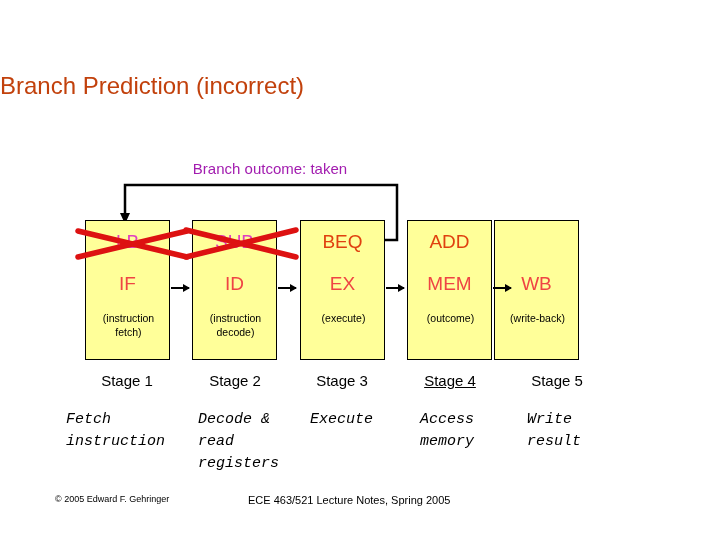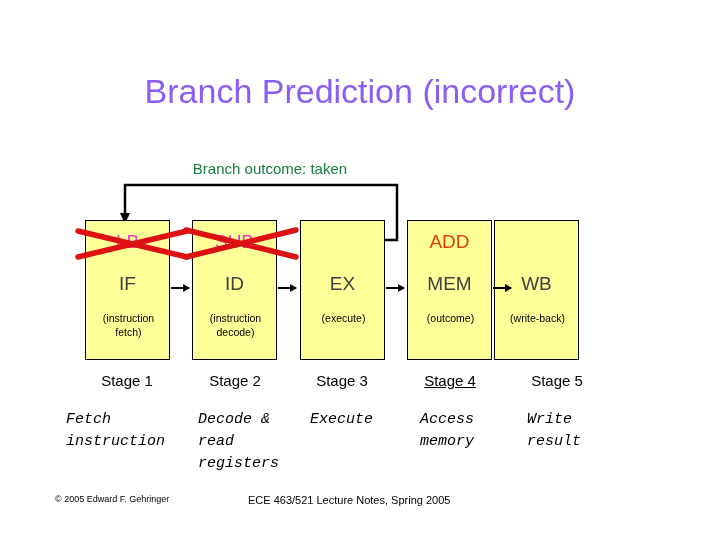--- a/index.html
+++ b/index.html
@@ -19,35 +19,35 @@
     height: 540px;
     background: #ffffff;
   }
 
   
   #title {
     position: absolute;
     left: 0;
     top: 72px;
     width: 720px;
-    text-align: center;
-    font-size: 34px;
-    color: #8b5cf6;
+    text-align: left;
+    font-size: 24px;
+    color: #c2410c;
     white-space: nowrap;
   }
 
   
   #branch-caption {
     position: absolute;
     left: 120px;
     top: 160px;
     width: 300px;
     text-align: center;
     font-size: 15px;
-    color: #15803d;
+    color: #a21caf;
     white-space: nowrap;
   }
 
   
   #branch-arrow-svg {
     position: absolute;
     left: 0;
     top: 0;
     width: 720px;
     height: 540px;
@@ -76,21 +76,21 @@
   .instr-cancelled { color: #e040c0; }
   .instr-live      { color: #e0400f; }
 
   .stage-abbrev {
     position: absolute;
     top: 52px;
     left: 0;
     width: 100%;
     text-align: center;
     font-size: 19px;
-    color: #404040;
+    color: #ef4444;
   }
   .stage-desc {
     position: absolute;
     top: 90px;
     left: 4px;
     width: 77px;
     text-align: center;
     font-size: 10.5px;
     line-height: 14px;
     color: #000000;
@@ -186,20 +186,21 @@
     <div class="stage-desc">(instruction fetch)</div>
   </div>
 
   <div class="stage-box" style="left:192px;">
     <div class="instr-label instr-cancelled">SUB</div>
     <div class="stage-abbrev">ID</div>
     <div class="stage-desc">(instruction decode)</div>
   </div>
 
   <div class="stage-box" style="left:300px;">
+    <div class="instr-label instr-live">BEQ</div>
     <div class="stage-abbrev">EX</div>
     <div class="stage-desc">(execute)</div>
   </div>
 
   <div class="stage-box" style="left:407px;text-decoration:underline;">
     <div class="instr-label instr-live">ADD</div>
     <div class="stage-abbrev">MEM</div>
     <div class="stage-desc">(outcome)</div>
   </div>
 

